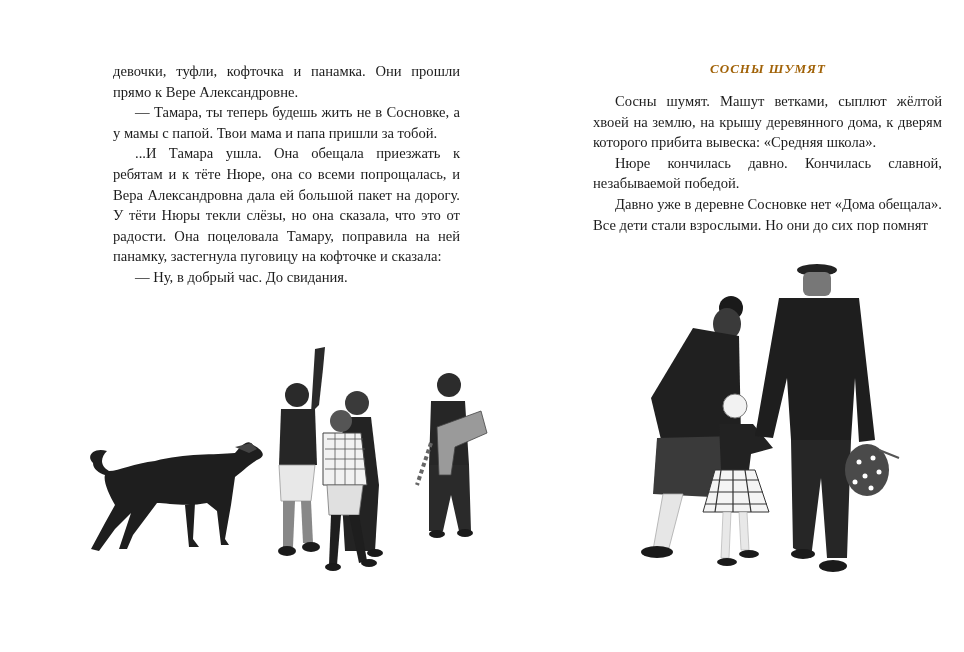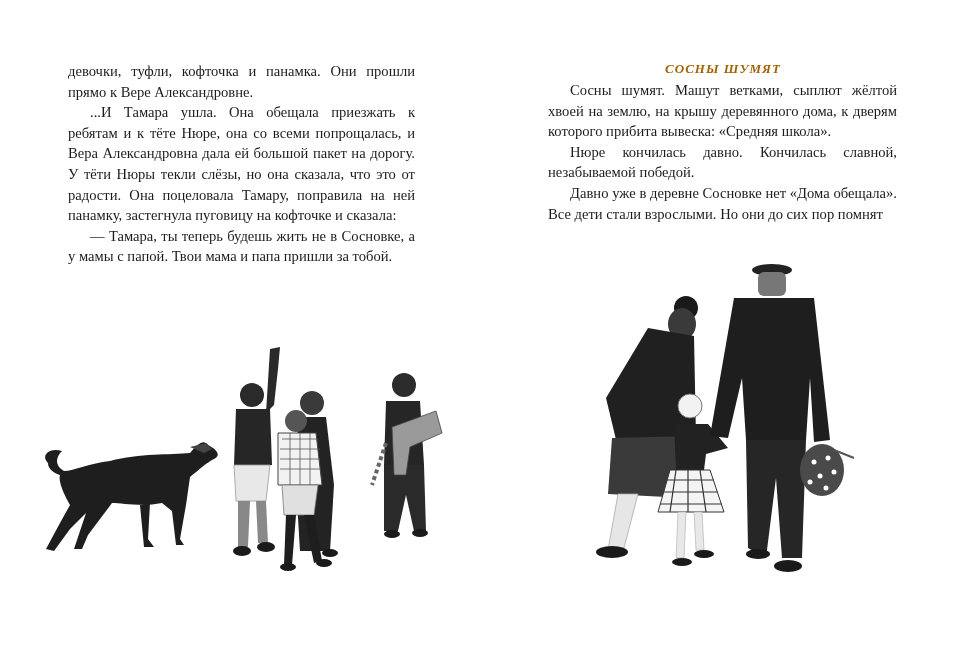--- a/index.html
+++ b/index.html
@@ -1,36 +1,37 @@
 <!DOCTYPE html>
 <html><head>
 <meta charset="utf-8">
 <style>
   html, body { margin:0; padding:0; background:#ffffff; }
   body { width:964px; height:652px; position:relative; overflow:hidden; font-family:"DejaVu Serif","Liberation Serif",serif; color:#1a1a1a; }
-  .page { position:absolute; top:0; height:652px; }
+  .page { position:absolute; top:0; height:652px;margin-left:45px; }
   .left { left:0; width:482px; }
   .right { left:482px; width:482px; }
   .text { position:absolute; font-family:"Liberation Serif","DejaVu Serif",serif; font-size:14.6px; line-height:20.6px; color:#1c1c1c; text-align:justify; }
   .left .text { left:68px; top:61px; width:347px; }
-  .right .text { left:66px; top:80px; width:349px; }
+  .right .text { left:66px; top:91px; width:349px; }
   .text p { margin:0; text-indent:22px; }
   .text p.noindent { text-indent:0; }
   .chapter-title { position:absolute; left:0; width:482px; top:61px; text-align:center; font-family:"Liberation Serif","DejaVu Serif",serif; font-size:13px; font-weight:bold; letter-spacing:1px; color:#a16207;font-style:italic; }
   .illus { position:absolute; }
   svg { display:block; }
 </style>
 </head>
 <body>
 
 <div class="page left">
   <div class="text">
     <p class="noindent">девочки, туфли, кофточка и панамка. Они прошли прямо к Вере Александровне.</p>
+    <p>— Тамара, ты теперь будешь жить не в Сосновке, а у мамы с папой. Твои мама и папа пришли за тобой.</p>
     <p>...И Тамара ушла. Она обещала приезжать к ребятам и к тёте Нюре, она со всеми попрощалась, и Вера Александровна дала ей большой пакет на дорогу. У тёти Нюры текли слёзы, но она сказала, что это от радости. Она поцеловала Тамару, поправила на ней панамку, застегнула пуговицу на кофточке и сказала:</p>
-    <p>— Тамара, ты теперь будешь жить не в Сосновке, а у мамы с папой. Твои мама и папа пришли за тобой.</p>
+    <p>— Ну, в добрый час. До свидания.</p>
   </div>
 
   <div class="illus" style="left:30px; top:335px;">
     <svg width="420" height="245" viewBox="0 0 420 245">
 
       <g fill="#1e1e1e">
         <path d="M18,128 C10,120 20,112 32,116 C26,122 24,130 34,136 C44,136 60,128 80,126 C110,118 140,120 160,118 C168,108 174,104 178,110 C186,114 192,120 184,124 C176,128 170,134 160,142 L156,170 L150,204 L154,210 L146,210 L142,176 L132,168 C112,172 92,168 82,168 L70,184 L58,200 L52,214 L44,214 L50,196 L56,178 L40,194 L24,216 L16,214 L30,188 L40,170 C34,160 28,146 30,140 C24,138 18,134 18,128 Z"></path>
         <path d="M120,168 L118,204 L124,212 L114,212 L110,170 Z"></path>
         <path d="M160,112 L176,108 L182,114 L174,118 Z" fill="#444"></path>
       </g>

